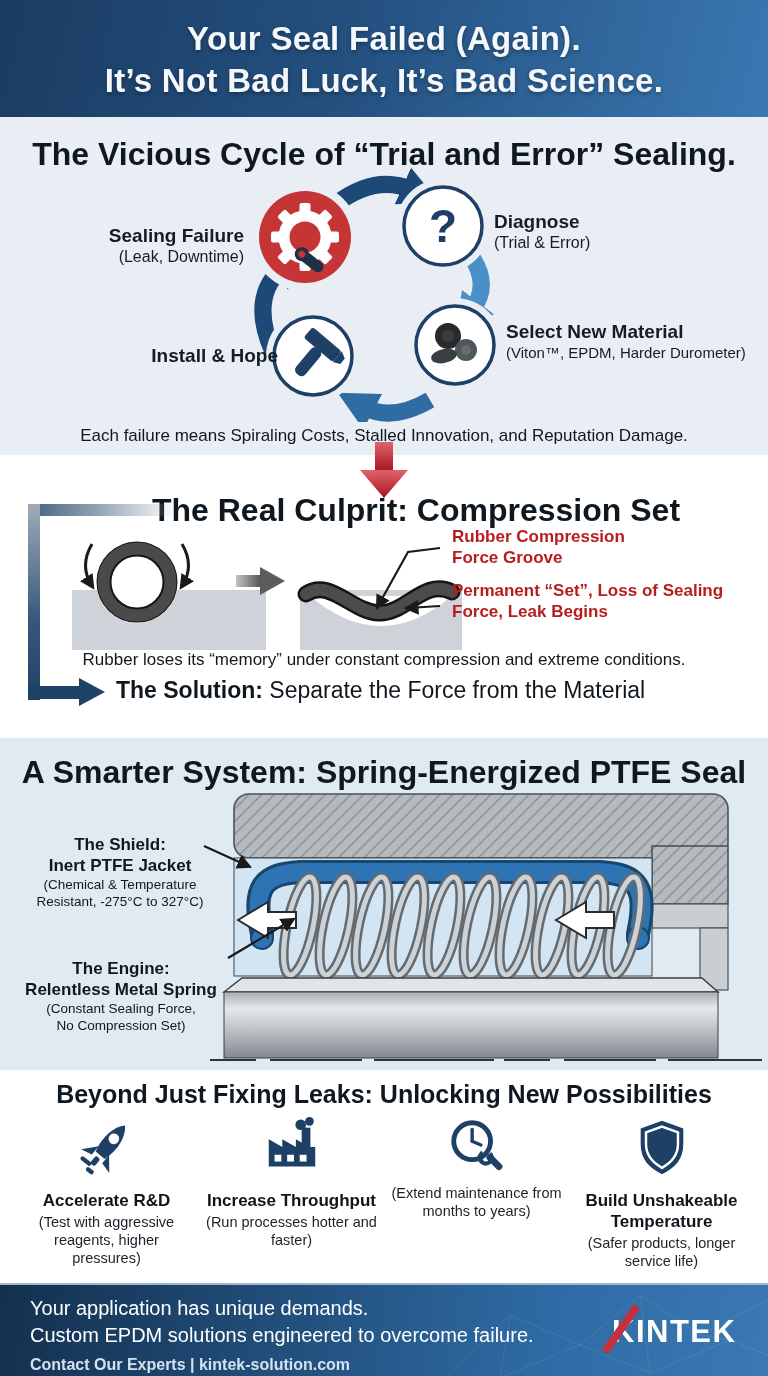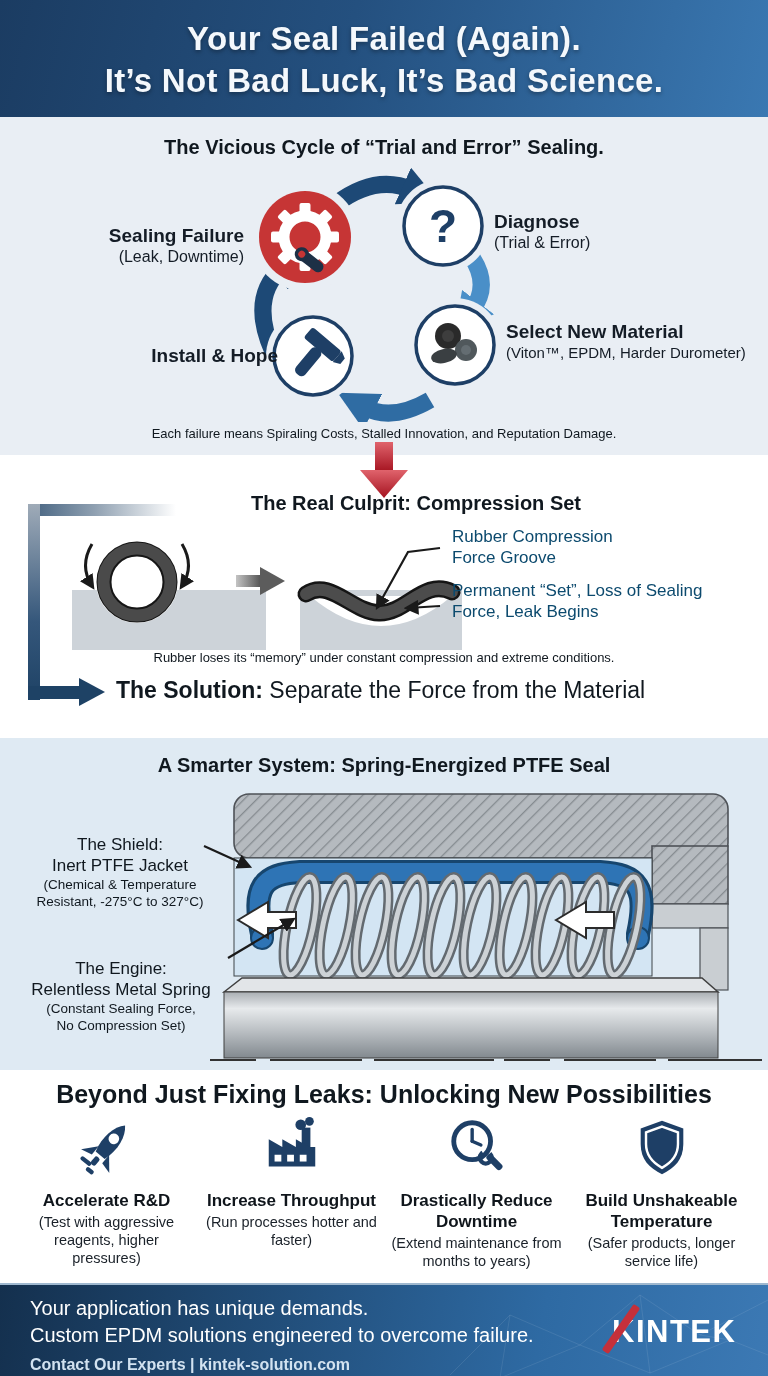--- a/index.html
+++ b/index.html
@@ -20,43 +20,43 @@
     background:linear-gradient(100deg,#14304e 0%,#2e6aa3 70%,#3c79b4 100%);}
   #footer .fline{color:#ffffff;font-weight:400;font-size:20px;line-height:27px;}
   #footer .fcontact{color:#d2e2f0;font-weight:700;font-size:16px;margin-top:7px;}
   #logo{left:612px;top:1312px;color:#ffffff;font-weight:700;font-size:31px;letter-spacing:1.5px;}
   #logo .slash{position:absolute;left:5px;top:-13px;width:8px;height:56px;background:#c4303b;
     transform:rotate(35deg);border-radius:2px;}
 
   
   #sec-cycle{top:117px;left:0;width:768px;height:338px;background:#e9eef4;}
   #sec-system{top:738px;left:0;width:768px;height:332px;background:#dfeaf3;}
-  .sec-title{font-weight:700;font-size:20px;color:#10181f;}
+  .sec-title{font-weight:700;font-size:32px;color:#10181f;}
 
   
   .cyc-label .l1{font-weight:700;font-size:19px;line-height:23px;}
   .cyc-label .l2{font-size:16px;line-height:20px;}
-  .caption{font-size:13px;color:#10181f;}
+  .caption{font-size:17px;color:#10181f;}
 
   
   .br-top{left:28px;top:504px;width:148px;height:12px;
     background:linear-gradient(to right,#43617f 0%,#8fa0b1 45%,rgba(234,239,244,0) 100%);}
   .br-vert{left:28px;top:504px;width:12px;height:196px;
     background:linear-gradient(to bottom,#9fabb8 0%,#5b7globe 0%,#35577b 60%,#1e4265 100%);
     background:linear-gradient(to bottom,#9fabb8 0%,#35577b 60%,#1e4265 100%);}
   .br-stub{left:28px;top:686px;width:52px;height:13px;background:#1e4265;}
   .br-head{left:79px;top:678px;width:0;height:0;border-top:14px solid transparent;
     border-bottom:14px solid transparent;border-left:26px solid #1e4265;}
 
-  .callout{font-size:17px;font-weight:400;line-height:21px;color:#0c4a6e;}
+  .callout{font-size:17px;font-weight:700;line-height:21px;color:#b91c1c;}
   .solution{font-size:23px;color:#10181f;}
 
   
   .sys-label{text-align:center;color:#10181f;}
-  .sys-label .b{font-weight:400;font-size:17px;line-height:21px;}
+  .sys-label .b{font-weight:700;font-size:17px;line-height:21px;}
   .sys-label .s{font-size:13.5px;line-height:17px;}
 
   
   #benefit-row{left:14px;top:1116px;width:740px;display:flex;}
   .bcol{flex:1 1 0;text-align:center;padding:0 6px;}
   .bcol .blabel{font-weight:700;font-size:17px;line-height:21px;margin-top:8px;color:#0f151b;}
   .bcol .bsub{font-size:14.5px;line-height:18px;margin-top:2px;color:#1a2129;}
   .bicon{display:inline-block;}
 </style>
 </head>
@@ -350,21 +350,20 @@
         <circle cx="27" cy="26" r="19" fill="none" stroke="#1e3f66" stroke-width="5"></circle>
         <g stroke="#1e3f66" stroke-width="3.5" stroke-linecap="round">
           <line x1="27" y1="26" x2="27" y2="14"></line>
           <line x1="27" y1="26" x2="36" y2="30"></line>
         </g>
         <g fill="#1e3f66">
           <rect x="40" y="44" width="20" height="7" rx="3" transform="rotate(45 50 47.5)"></rect>
         </g>
         <circle cx="41" cy="43" r="6" fill="none" stroke="#1e3f66" stroke-width="4.5" stroke-dasharray="29 9" transform="rotate(-45 41 43)"></circle>
       </svg>
-      <div class="blabel">Drastically Reduce Downtime</div>
       <div class="bsub">(Extend maintenance from months to years)</div>
     </div>
 
     <div class="bcol">
       <svg class="bicon" width="62" height="62" viewBox="0 0 64 64">
         <path d="M32 5 L54 13 V29 C54 45 45 54 32 60 C19 54 10 45 10 29 V13 Z" fill="#1e3f66"></path>
         <path d="M32 11 L48.5 17 V29 C48.5 41 42 48 32 53.5 C22 48 15.5 41 15.5 29 V17 Z" fill="none" stroke="#ffffff" stroke-width="2.5"></path>
       </svg>
       <div class="blabel">Build Unshakeable Temperature</div>
       <div class="bsub">(Safer products, longer service life)</div>

